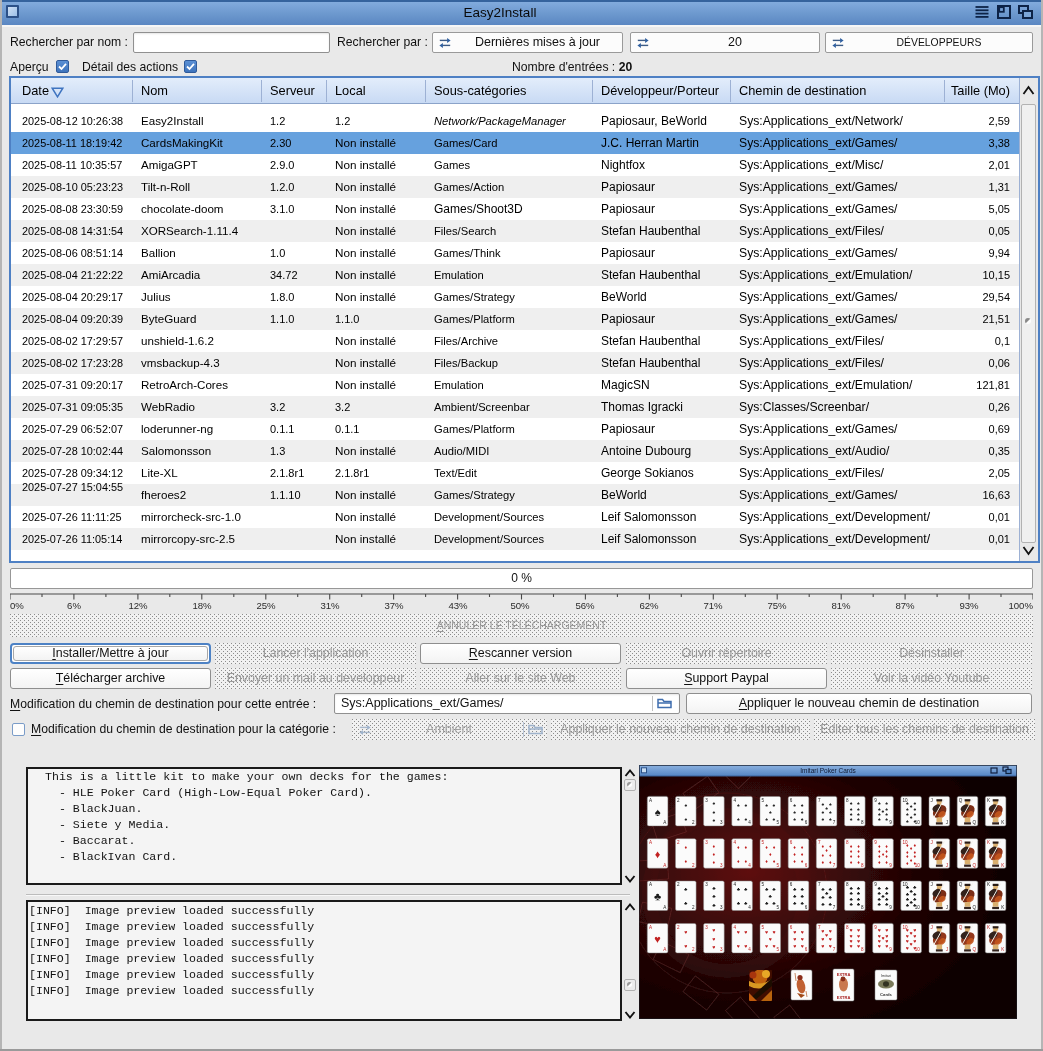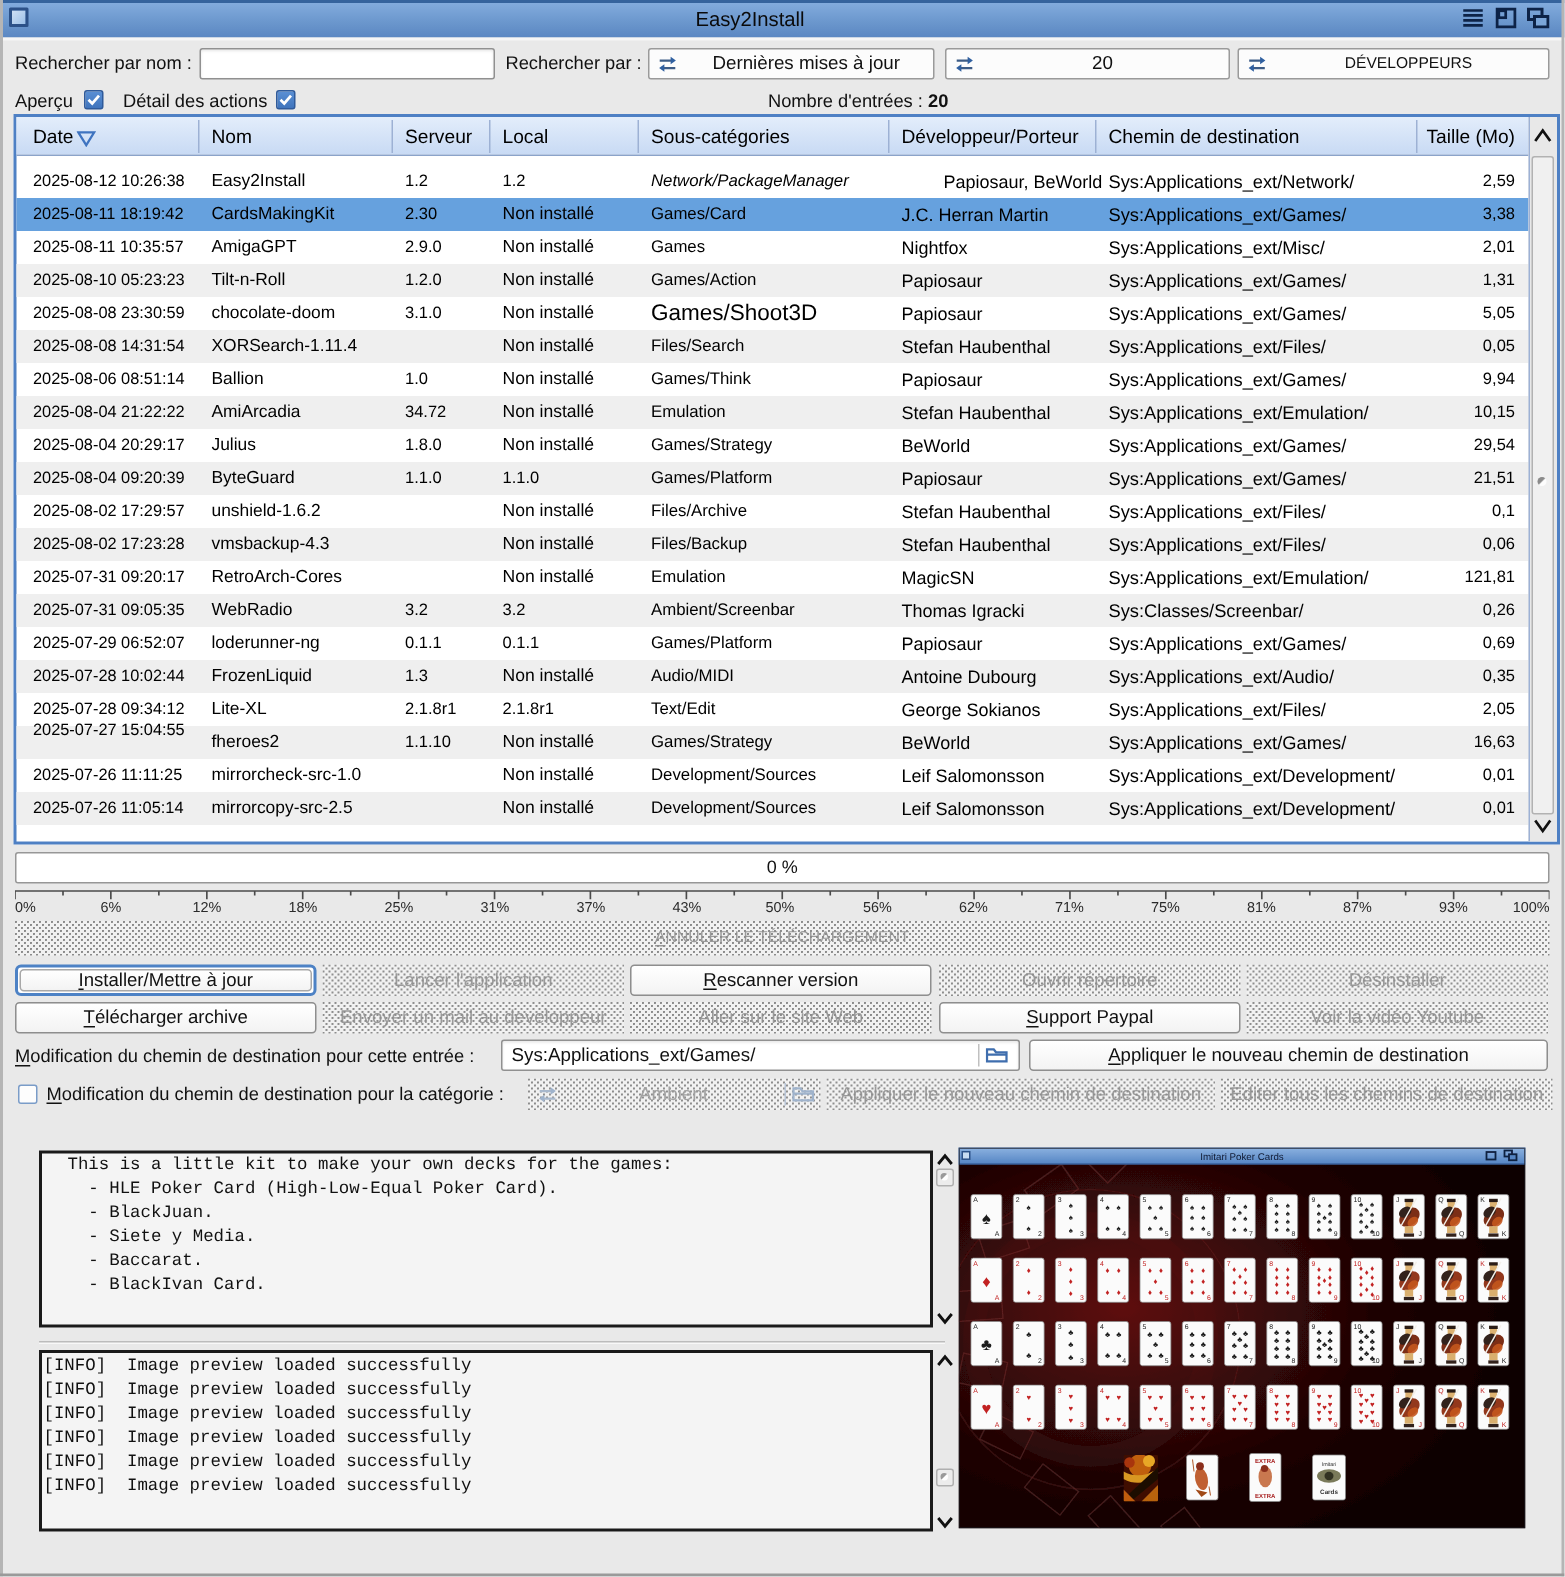--- a/index.html
+++ b/index.html
@@ -104,21 +104,21 @@
 <div class="ab" style="left:739px;top:78px;font-size:12.8px;line-height:26px;color:#000;white-space:nowrap;">Chemin de destination</div>
 <div class="ab" style="left:860px;top:78px;width:150px;text-align:right;font-size:12.8px;line-height:26px;color:#000;">Taille (Mo)</div>
 <svg class="ab" style="left:51px;top:87px;" width="13" height="11" viewBox="0 0 13 11">
 <path d="M1.2 1.2 L11.8 1.2 L6.5 9.8 Z" fill="none" stroke="#3f74c0" stroke-width="1.5"></path>
   </svg>
 <div class="cell" style="left:22px;top:110px;font-size:10.9px;">2025-08-12 10:26:38</div>
 <div class="cell" style="left:141px;top:110px;font-size:11.6px;">Easy2Install</div>
 <div class="cell" style="left:270px;top:110px;font-size:11.0px;">1.2</div>
 <div class="cell" style="left:335px;top:110px;font-size:11.0px;">1.2</div>
 <div class="cell" style="left:434px;top:110px;font-size:11.2px;font-style:italic;">Network/PackageManager</div>
-<div class="cell" style="left:601px;top:110px;font-size:12.0px;margin-left:28px;">Papiosaur, BeWorld</div>
+<div class="cell" style="left:601px;top:110px;font-size:12.0px;">Papiosaur, BeWorld</div>
 <div class="cell" style="left:739px;top:110px;font-size:12.2px;">Sys:Applications_ext/Network/</div>
 <div class="cell" style="left:860px;top:110px;width:150px;text-align:right;font-size:11px;">2,59</div>
 <div class="ab" style="left:11px;top:132px;width:1008px;height:22px;background:#66a1de;"></div>
 <div class="cell" style="left:22px;top:132px;font-size:10.9px;">2025-08-11 18:19:42</div>
 <div class="cell" style="left:141px;top:132px;font-size:11.6px;">CardsMakingKit</div>
 <div class="cell" style="left:270px;top:132px;font-size:11.0px;">2.30</div>
 <div class="cell" style="left:335px;top:132px;font-size:11.7px;">Non installé</div>
 <div class="cell" style="left:434px;top:132px;font-size:11.2px;">Games/Card</div>
 <div class="cell" style="left:601px;top:132px;font-size:12.0px;">J.C. Herran Martin</div>
 <div class="cell" style="left:739px;top:132px;font-size:12.2px;">Sys:Applications_ext/Games/</div>
@@ -137,21 +137,21 @@
 <div class="cell" style="left:270px;top:176px;font-size:11.0px;">1.2.0</div>
 <div class="cell" style="left:335px;top:176px;font-size:11.7px;">Non installé</div>
 <div class="cell" style="left:434px;top:176px;font-size:11.2px;">Games/Action</div>
 <div class="cell" style="left:601px;top:176px;font-size:12.0px;">Papiosaur</div>
 <div class="cell" style="left:739px;top:176px;font-size:12.2px;">Sys:Applications_ext/Games/</div>
 <div class="cell" style="left:860px;top:176px;width:150px;text-align:right;font-size:11px;">1,31</div>
 <div class="cell" style="left:22px;top:198px;font-size:10.9px;">2025-08-08 23:30:59</div>
 <div class="cell" style="left:141px;top:198px;font-size:11.6px;">chocolate-doom</div>
 <div class="cell" style="left:270px;top:198px;font-size:11.0px;">3.1.0</div>
 <div class="cell" style="left:335px;top:198px;font-size:11.7px;">Non installé</div>
-<div class="cell" style="left:434px;top:198px;font-size:15px;">Games/Shoot3D</div>
+<div class="cell" style="left:434px;top:198px;font-size:12px;">Games/Shoot3D</div>
 <div class="cell" style="left:601px;top:198px;font-size:12.0px;">Papiosaur</div>
 <div class="cell" style="left:739px;top:198px;font-size:12.2px;">Sys:Applications_ext/Games/</div>
 <div class="cell" style="left:860px;top:198px;width:150px;text-align:right;font-size:11px;">5,05</div>
 <div class="ab" style="left:11px;top:220px;width:1008px;height:22px;background:#efefef;"></div>
 <div class="cell" style="left:22px;top:220px;font-size:10.9px;">2025-08-08 14:31:54</div>
 <div class="cell" style="left:141px;top:220px;font-size:11.6px;">XORSearch-1.11.4</div>
 <div class="cell" style="left:335px;top:220px;font-size:11.7px;">Non installé</div>
 <div class="cell" style="left:434px;top:220px;font-size:11.2px;">Files/Search</div>
 <div class="cell" style="left:601px;top:220px;font-size:12.0px;">Stefan Haubenthal</div>
 <div class="cell" style="left:739px;top:220px;font-size:12.2px;">Sys:Applications_ext/Files/</div>
@@ -224,21 +224,21 @@
 <div class="cell" style="left:22px;top:418px;font-size:10.9px;">2025-07-29 06:52:07</div>
 <div class="cell" style="left:141px;top:418px;font-size:11.6px;">loderunner-ng</div>
 <div class="cell" style="left:270px;top:418px;font-size:11.0px;">0.1.1</div>
 <div class="cell" style="left:335px;top:418px;font-size:11.0px;">0.1.1</div>
 <div class="cell" style="left:434px;top:418px;font-size:11.2px;">Games/Platform</div>
 <div class="cell" style="left:601px;top:418px;font-size:12.0px;">Papiosaur</div>
 <div class="cell" style="left:739px;top:418px;font-size:12.2px;">Sys:Applications_ext/Games/</div>
 <div class="cell" style="left:860px;top:418px;width:150px;text-align:right;font-size:11px;">0,69</div>
 <div class="ab" style="left:11px;top:440px;width:1008px;height:22px;background:#efefef;"></div>
 <div class="cell" style="left:22px;top:440px;font-size:10.9px;">2025-07-28 10:02:44</div>
-<div class="cell" style="left:141px;top:440px;font-size:11.6px;">FrozenLiquid</div>
+<div class="cell" style="left:141px;top:440px;font-size:11.6px;">Salomonsson</div>
 <div class="cell" style="left:270px;top:440px;font-size:11.0px;">1.3</div>
 <div class="cell" style="left:335px;top:440px;font-size:11.7px;">Non installé</div>
 <div class="cell" style="left:434px;top:440px;font-size:11.2px;">Audio/MIDI</div>
 <div class="cell" style="left:601px;top:440px;font-size:12.0px;">Antoine Dubourg</div>
 <div class="cell" style="left:739px;top:440px;font-size:12.2px;">Sys:Applications_ext/Audio/</div>
 <div class="cell" style="left:860px;top:440px;width:150px;text-align:right;font-size:11px;">0,35</div>
 <div class="cell" style="left:22px;top:462px;font-size:10.9px;">2025-07-28 09:34:12</div>
 <div class="cell" style="left:141px;top:462px;font-size:11.6px;">Lite-XL</div>
 <div class="cell" style="left:270px;top:462px;font-size:11.0px;">2.1.8r1</div>
 <div class="cell" style="left:335px;top:462px;font-size:11.0px;">2.1.8r1</div>

